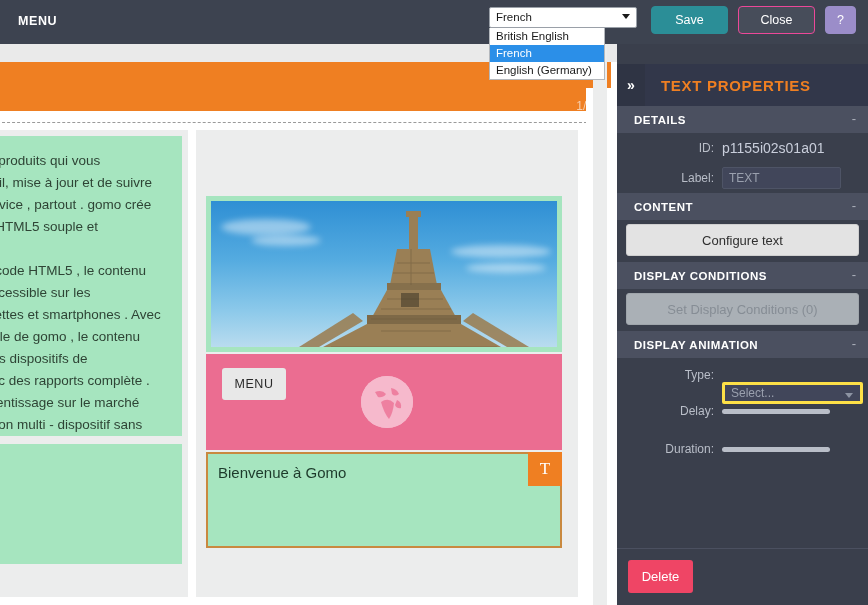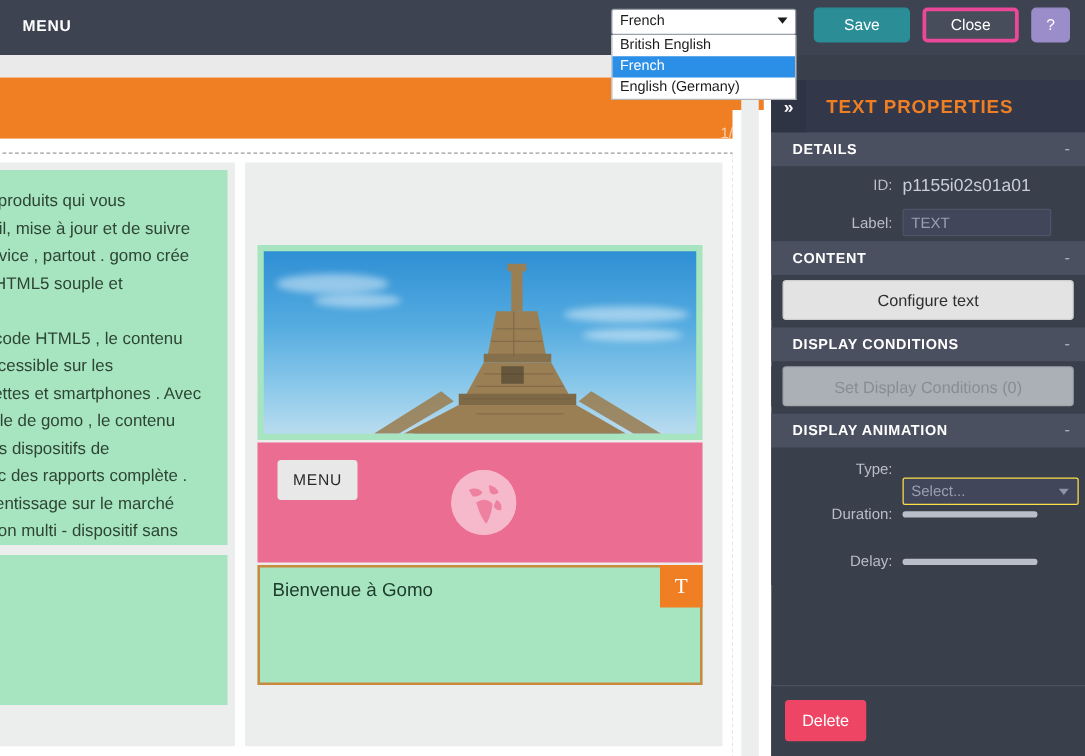--- a/index.html
+++ b/index.html
@@ -33,39 +33,39 @@
     position: absolute; left: 6px; top: 3px; font-size: 11.5px; color: #1a1a1a;
   }
   .lang-caret {
     position: absolute; right: 6px; top: 6px;
     width: 0; height: 0;
     border-left: 4.5px solid transparent;
     border-right: 4.5px solid transparent;
     border-top: 5.5px solid #1a1a1a;
   }
   .lang-options {
-    position: absolute; left: 489px; top: 28px; width: 148px;
+    position: absolute; left: 489px; top: 28px; width: 116px;
     background: #ffffff; border: 1px solid #b4b8bd; border-top: none;
     z-index: 40;
   }
   .lang-option {
     height: 17px; line-height: 17px; padding-left: 6px;
     font-size: 11.5px; color: #1a1a1a; white-space: nowrap;
   }
   .lang-option.selected { background: #2b8fe8; color: #ffffff; }
 
   .btn-save {
     position: absolute; left: 651px; top: 6px; width: 77px; height: 28px;
     background: #2b8e97; border: 1px solid #2b8e97; border-radius: 4px;
     color: #ffffff; font-size: 12.5px;
     display: flex; align-items: center; justify-content: center;
   }
   .btn-close {
     position: absolute; left: 738px; top: 6px; width: 77px; height: 28px;
-    background: #474d5a; border: 3px solid #ec4899; border-radius: 4px;
+    background: #474d5a; border: 1px solid #ec4899; border-radius: 4px;
     color: #ffffff; font-size: 12.5px;
     display: flex; align-items: center; justify-content: center;
   }
   .btn-help {
     position: absolute; left: 825px; top: 6px; width: 31px; height: 28px;
     background: #9b8dc9; border: 1px solid #9b8dc9; border-radius: 4px;
     color: #ffffff; font-size: 12.5px;
     display: flex; align-items: center; justify-content: center;
   }
 
@@ -233,21 +233,21 @@
     background: #e3e3e3; border: 1px solid #cfcfcf; border-radius: 3px;
     color: #2f2f2f; font-size: 13px;
     display: flex; align-items: center; justify-content: center;
   }
   .btn-wide.disabled {
     background: #aab0b6; border-color: #9fa5ab; color: #868d95;
   }
   .select-row { display: flex; align-items: center; height: 34px; }
   .mini-select {
     position: relative; width: 141px; height: 22px;
-    background: #41465a; border: 1px solid #fde047; border-radius: 2px;
+    background: #41465a; border: 3px solid #fde047; border-radius: 2px;
     color: #9aa0ae; font-size: 12px;
     display: flex; align-items: center; padding-left: 6px; margin-top: 35px;
   }
   .mini-caret {
     position: absolute; right: 7px; top: 8px;
     width: 0; height: 0;
     border-left: 4px solid transparent; border-right: 4px solid transparent;
     border-top: 5px solid #8d94a3;
   }
   .slider-row { display: flex; align-items: center; height: 38px; }
@@ -428,27 +428,27 @@
       </div>
       <div class="sec-body">
         <div class="select-row">
           <div class="row-label">Type:</div>
           <div class="mini-select">
             <span>Select...</span>
             <span class="mini-caret"></span>
           </div>
         </div>
         <div class="slider-row">
+          <div class="row-label">Delay:</div>
+          <div class="slider"></div>
+        </div>
+        <div class="slider-row">
           <div class="row-label">Duration:</div>
           <div class="slider"></div>
         </div>
-        <div class="slider-row">
-          <div class="row-label">Delay:</div>
-          <div class="slider"></div>
-        </div>
       </div>
 
     </div>
 
     <div class="delete-area">
       <div class="btn-delete">Delete</div>
     </div>
 
   </div>
 

